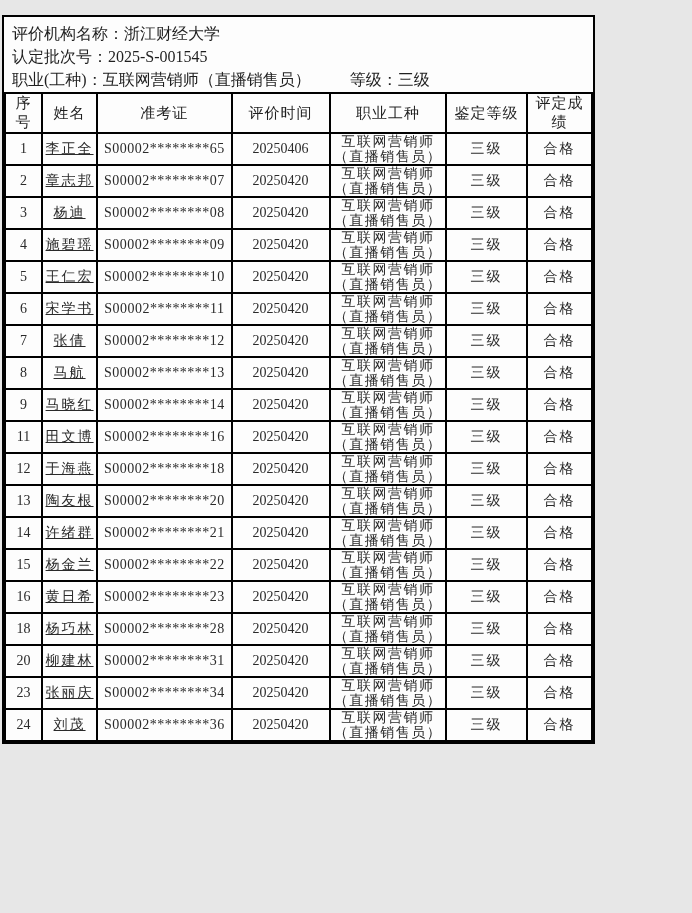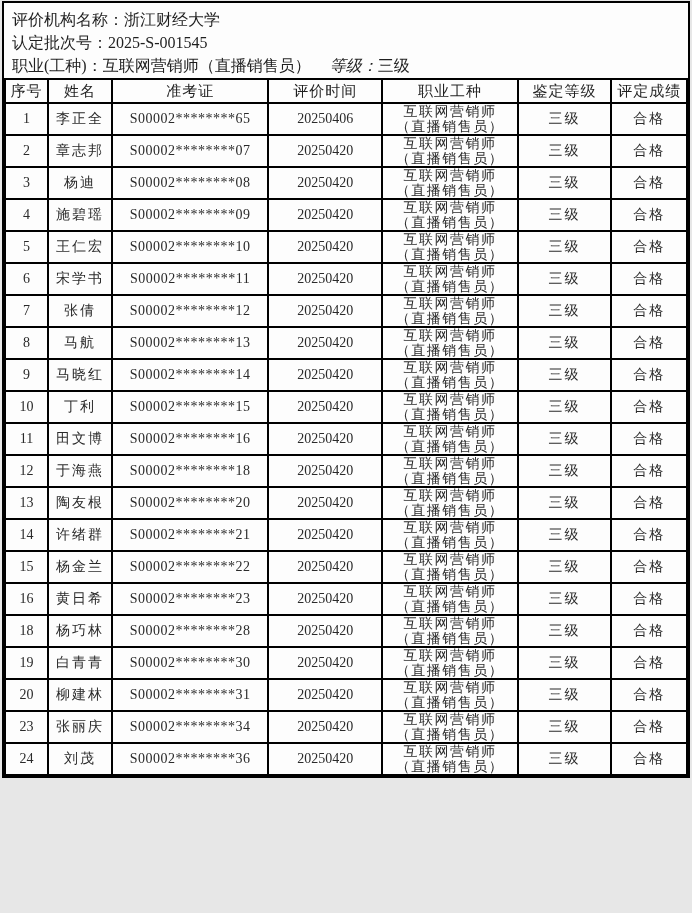--- a/index.html
+++ b/index.html
@@ -14,38 +14,38 @@
   .sheet {
     width: 692px;
     height: 913px;
     background: #e7e7e7;
     position: relative;
     overflow: hidden;
   }
   .doc {
     position: absolute;
     left: 2px;
-    top: 1px;
-    width: 688px;
+    top: 15px;
+    width: 593px;
     background: #fdfdfd;
     border: 2px solid #000;
     color: #1f1f1f;
   }
   .info {
     padding: 5px 8px 1px 8px;
     font-size: 16px;
     line-height: 23px;
     background: #fdfdfd;
     white-space: nowrap;
   }
   .info .line { display: block; }
   .uline {
     text-underline-offset: 3px;
   }
-  .level-label { margin-left: 19px; font-style: italic; }
+  .level-label { margin-left: 39px; }
   table.results {
     width: 100%;
     border-collapse: collapse;
     table-layout: fixed;
     background: #fdfdfd;
   }
   table.results th,
   table.results td {
     border: 2px solid #000;
     text-align: center;
@@ -58,21 +58,21 @@
     font-size: 15px;
     font-weight: normal;
     letter-spacing: 1px;
     margin-left: 30px;
   }
   table.results td {
     height: 31.6px;
     font-size: 14px;
     color: #2a2a2a;
   }
-  td.cell-name { letter-spacing: 2px; }
+  td.cell-name { letter-spacing: 2px; text-decoration: underline; }
   td.cell-job {
     font-size: 12px;
     line-height: 15px;
     letter-spacing: 1.5px;
     white-space: pre-line;
     padding: 1px 2px;
   }
   td.cell-level, td.cell-result { letter-spacing: 2px; }
   td.cell-ticket { letter-spacing: 0.5px; }
 </style>
@@ -203,30 +203,20 @@
     <td class="cell-no">9</td>
     <td class="cell-name">马晓红</td>
     <td class="cell-ticket">S00002********14</td>
     <td class="cell-date">20250420</td>
     <td class="cell-job">互联网营销师
 （直播销售员）</td>
     <td class="cell-level">三级</td>
     <td class="cell-result">合格</td>
   </tr>
 
-  <tr>
-    <td class="cell-no">10</td>
-    <td class="cell-name">丁利</td>
-    <td class="cell-ticket">S00002********15</td>
-    <td class="cell-date">20250420</td>
-    <td class="cell-job">互联网营销师
-（直播销售员）</td>
-    <td class="cell-level">三级</td>
-    <td class="cell-result">合格</td>
-  </tr>
 
   <tr>
     <td class="cell-no">11</td>
     <td class="cell-name">田文博</td>
     <td class="cell-ticket">S00002********16</td>
     <td class="cell-date">20250420</td>
     <td class="cell-job">互联网营销师
 （直播销售员）</td>
     <td class="cell-level">三级</td>
     <td class="cell-result">合格</td>
@@ -292,30 +282,20 @@
     <td class="cell-no">18</td>
     <td class="cell-name">杨巧林</td>
     <td class="cell-ticket">S00002********28</td>
     <td class="cell-date">20250420</td>
     <td class="cell-job">互联网营销师
 （直播销售员）</td>
     <td class="cell-level">三级</td>
     <td class="cell-result">合格</td>
   </tr>
 
-  <tr>
-    <td class="cell-no">19</td>
-    <td class="cell-name">白青青</td>
-    <td class="cell-ticket">S00002********30</td>
-    <td class="cell-date">20250420</td>
-    <td class="cell-job">互联网营销师
-（直播销售员）</td>
-    <td class="cell-level">三级</td>
-    <td class="cell-result">合格</td>
-  </tr>
 
   <tr>
     <td class="cell-no">20</td>
     <td class="cell-name">柳建林</td>
     <td class="cell-ticket">S00002********31</td>
     <td class="cell-date">20250420</td>
     <td class="cell-job">互联网营销师
 （直播销售员）</td>
     <td class="cell-level">三级</td>
     <td class="cell-result">合格</td>

